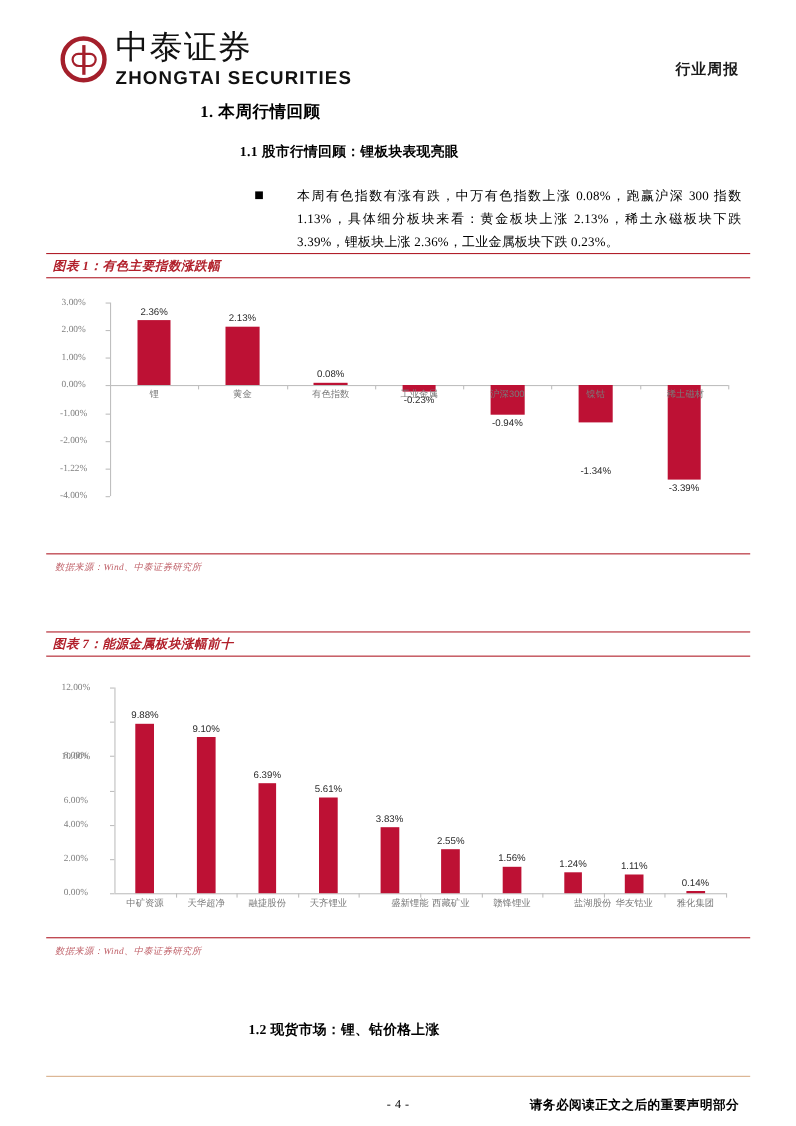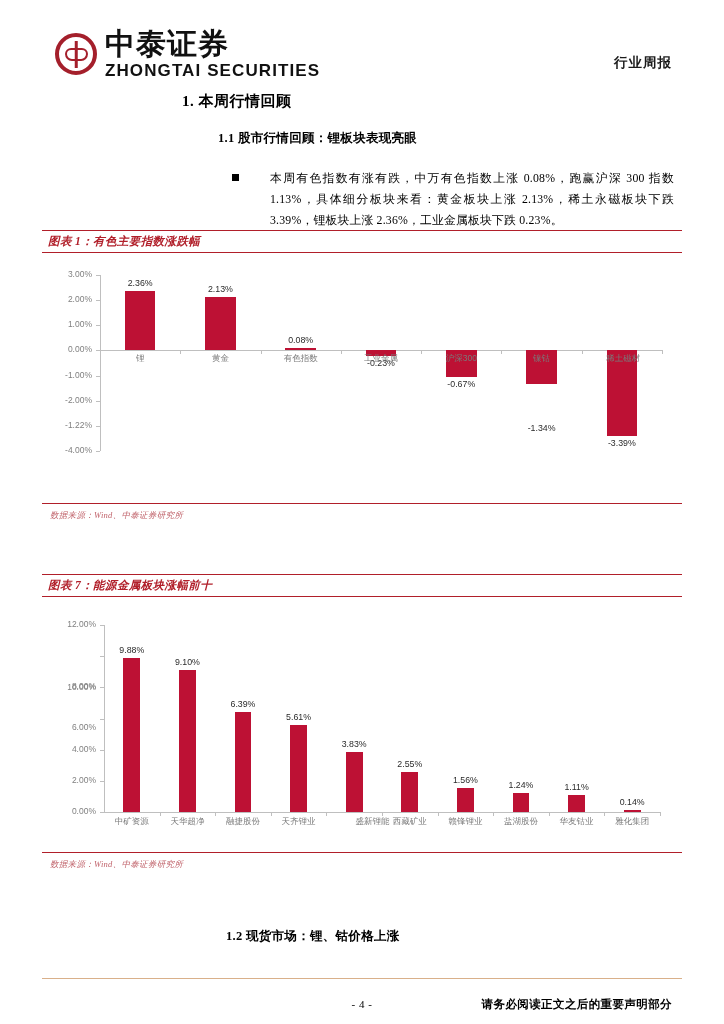--- a/index.html
+++ b/index.html
@@ -51,21 +51,21 @@
     left: 6px; top: 11px;
     width: 23px; height: 13px;
     border: 2.5px solid #a41f2b;
     border-radius: 8px 8px 9px 9px;
     box-sizing: border-box;
   }
   .logo-text { display: flex; flex-direction: column; justify-content: center; }
   .logo-cn {
     font-family: "Liberation Serif", "DejaVu Serif", serif;
     font-size: 30px;
-    font-weight: 700;
+    font-weight: 400;
     letter-spacing: 1px;
     line-height: 1.05;
     color: #111;
   }
   .logo-en {
     font-family: "Liberation Sans", sans-serif;
     font-size: 17px;
     font-weight: 700;
     letter-spacing: 1.1px;
     color: #111;
@@ -145,24 +145,24 @@
     font-size: 8.5px;
     font-style: italic;
     padding: 6px 0 0 8px;
     letter-spacing: 0.3px;
   }
 
   
   .chart { position: relative; }
   .axis-label {
     position: absolute;
-    font-family: Liberation Sans, sans-serif;
+    font-family: Liberation Serif, serif;
     font-size: 8.5px;
     color: #808080;
-    text-align: right;
+    text-align: center;
     white-space: nowrap;
   }
   .axis-line {
     position: absolute;
     background: #bfbfbf;
   }
   .bar {
     position: absolute;
     background: #bd1134;
   }
@@ -261,21 +261,21 @@
       <div class="axis-line" style="left: 218.571px; top: 97.4286px; width: 1px; height: 4px;"></div>
       <div class="bar" style="left: 243.46px; top: 95.4171px; width: 30.5086px; height: 2.01143px; background: rgb(189, 17, 52);"></div>
       <div class="bar-val" style="width: 96.2857px; left: 210.571px; top: 82.4171px;">0.08%</div>
       <div class="cat-label" style="width: 94.2857px; left: 211.571px; top: 100.429px;">有色指数</div>
       <div class="axis-line" style="left: 298.857px; top: 97.4286px; width: 1px; height: 4px;"></div>
       <div class="bar" style="left: 323.746px; top: 97.4286px; width: 30.5086px; height: 5.78286px; background: rgb(189, 17, 52);"></div>
       <div class="bar-val" style="width: 96.2857px; left: 290.857px; top: 105.211px;">-0.23%</div>
       <div class="cat-label" style="width: 94.2857px; left: 291.857px; top: 100.429px;">工业金属</div>
       <div class="axis-line" style="left: 379.143px; top: 97.4286px; width: 1px; height: 4px;"></div>
       <div class="bar" style="left: 404.031px; top: 97.4286px; width: 30.5086px; height: 26.4px; background: rgb(189, 17, 52);"></div>
-      <div class="bar-val" style="width: 96.2857px; left: 371.143px; top: 125.829px;">-0.67%</div>
+      <div class="bar-val" style="width: 96.2857px; left: 371.143px; top: 125.829px;">-0.94%</div>
       <div class="cat-label" style="width: 94.2857px; left: 372.143px; top: 100.429px;">沪深300</div>
       <div class="axis-line" style="left: 459.429px; top: 97.4286px; width: 1px; height: 4px;"></div>
       <div class="bar" style="left: 484.317px; top: 97.4286px; width: 30.5086px; height: 33.6914px; background: rgb(189, 17, 52);"></div>
       <div class="bar-val" style="width: 96.2857px; left: 451.429px; top: 133.12px; margin-top: 37px;">-1.34%</div>
       <div class="cat-label" style="width: 94.2857px; left: 452.429px; top: 100.429px;">镍钴</div>
       <div class="axis-line" style="left: 539.714px; top: 97.4286px; width: 1px; height: 4px;"></div>
       <div class="bar" style="left: 564.603px; top: 97.4286px; width: 30.5086px; height: 85.2343px; background: rgb(189, 17, 52);"></div>
       <div class="bar-val" style="width: 96.2857px; left: 531.714px; top: 184.663px;">-3.39%</div>
       <div class="cat-label" style="width: 94.2857px; left: 534px; top: 100.429px;">稀土磁材</div>
       <div class="axis-line" style="left: 620px; top: 97.4286px; width: 1px; height: 4px;"></div>
@@ -330,21 +330,21 @@
       <div class="bar" style="left: 359.46px; top: 175.262px; width: 16.68px; height: 39.7375px; background: rgb(189, 17, 52);"></div>
       <div class="bar-val" style="width: 71.6px; left: 332px; top: 162.262px;">2.55%</div>
       <div class="cat-label" style="width: 69.6px; left: 333px; top: 219px;">西藏矿业</div>
       <div class="axis-line" style="left: 395.6px; top: 215px; width: 1px; height: 4px;"></div>
       <div class="bar" style="left: 415.06px; top: 190.69px; width: 16.68px; height: 24.31px; background: rgb(189, 17, 52);"></div>
       <div class="bar-val" style="width: 71.6px; left: 387.6px; top: 177.69px;">1.56%</div>
       <div class="cat-label" style="width: 69.6px; left: 388.6px; top: 219px;">赣锋锂业</div>
       <div class="axis-line" style="left: 451.2px; top: 215px; width: 1px; height: 4px;"></div>
       <div class="bar" style="left: 470.66px; top: 195.677px; width: 16.68px; height: 19.3233px; background: rgb(189, 17, 52);"></div>
       <div class="bar-val" style="width: 71.6px; left: 443.2px; top: 182.677px;">1.24%</div>
-      <div class="cat-label" style="width: 69.6px; left: 444.2px; top: 219px;">盐湖股份</div>
+      <div class="cat-label" style="width: 69.6px; left: 444.2px; top: 219px; text-align: right;">盐湖股份</div>
       <div class="axis-line" style="left: 506.8px; top: 215px; width: 1px; height: 4px;"></div>
       <div class="bar" style="left: 526.26px; top: 197.702px; width: 16.68px; height: 17.2975px; background: rgb(189, 17, 52);"></div>
       <div class="bar-val" style="width: 71.6px; left: 498.8px; top: 184.702px;">1.11%</div>
       <div class="cat-label" style="width: 69.6px; left: 499.8px; top: 219px;">华友钴业</div>
       <div class="axis-line" style="left: 562.4px; top: 215px; width: 1px; height: 4px;"></div>
       <div class="bar" style="left: 581.86px; top: 212.818px; width: 16.68px; height: 2.18167px; background: rgb(189, 17, 52);"></div>
       <div class="bar-val" style="width: 71.6px; left: 554.4px; top: 199.818px;">0.14%</div>
       <div class="cat-label" style="width: 69.6px; left: 555.4px; top: 219px;">雅化集团</div>
       <div class="axis-line" style="left: 618px; top: 215px; width: 1px; height: 4px;"></div>
     </div>

